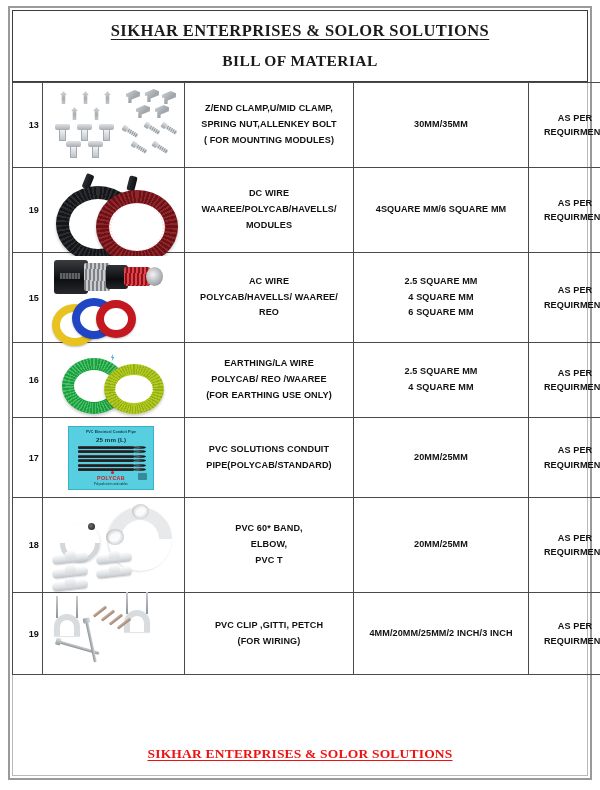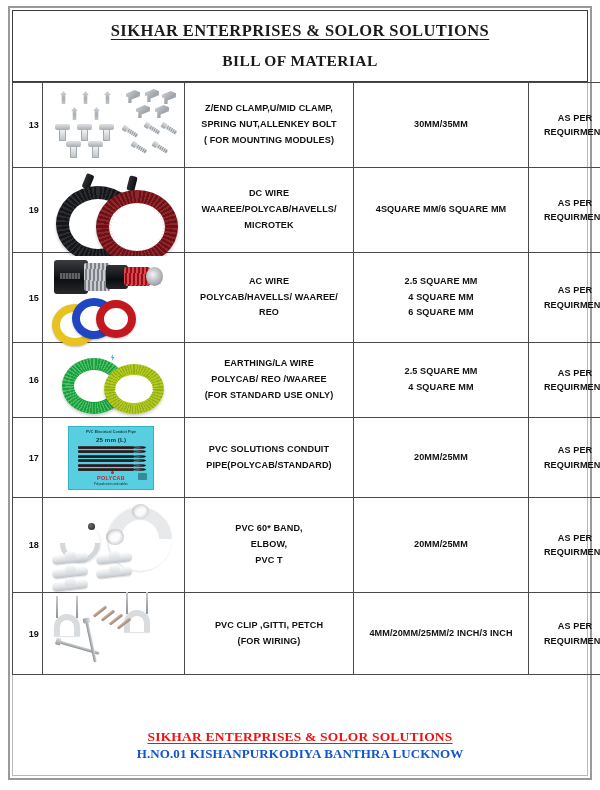--- a/index.html
+++ b/index.html
@@ -462,21 +462,21 @@
             <div class="prod art-dcwire">
               <span class="mc4" style="left:36px; top:2px; transform:rotate(22deg);"></span>
               <span class="mc4" style="left:80px; top:4px; transform:rotate(14deg);"></span>
               <span class="coil coil-black"></span>
               <span class="coil coil-red"></span>
             </div>
           </td>
           <td class="c-desc">
             <span class="desc-ln">DC WIRE</span>
             <span class="desc-ln">WAAREE/POLYCAB/HAVELLS/</span>
-            <span class="desc-ln">MICROTEK</span>
+            <span class="desc-ln">MODULES</span>
           </td>
           <td class="c-spec">
             <span class="spec-ln">4SQUARE MM/6 SQUARE MM</span>
           </td>
           <td class="c-rem">
             <span class="rem-ln">AS PER</span>
             <span class="rem-ln">REQUIRMENT</span>
           </td>
         </tr>
 
@@ -518,21 +518,21 @@
           <td class="c-img">
             <div class="prod art-earth">
               <span class="ec-green"></span>
               <span class="ec-yellow"></span>
               <span class="ec-spark"></span>
             </div>
           </td>
           <td class="c-desc">
             <span class="desc-ln">EARTHING/LA WIRE</span>
             <span class="desc-ln">POLYCAB/ REO /WAAREE</span>
-            <span class="desc-ln">(FOR STANDARD USE ONLY)</span>
+            <span class="desc-ln">(FOR EARTHING USE ONLY)</span>
           </td>
           <td class="c-spec">
             <span class="spec-ln">2.5 SQUARE MM</span>
             <span class="spec-ln">4 SQUARE MM</span>
           </td>
           <td class="c-rem">
             <span class="rem-ln">AS PER</span>
             <span class="rem-ln">REQUIRMENT</span>
           </td>
         </tr>
@@ -658,17 +658,16 @@
             <span class="rem-ln">AS PER</span>
             <span class="rem-ln">REQUIRMENT</span>
           </td>
         </tr>
 
       </tbody>
     </table>
 
     <div class="footer-wrap">
       <div class="ft-company">SIKHAR ENTERPRISES &amp; SOLOR SOLUTIONS</div>
-      <div class="ft-address">H.NO.01 KISHANPURKODIYA BANTHRA LUCKNOW</div>
     </div>
 
   </div>
 </div>
 
 </body></html>

